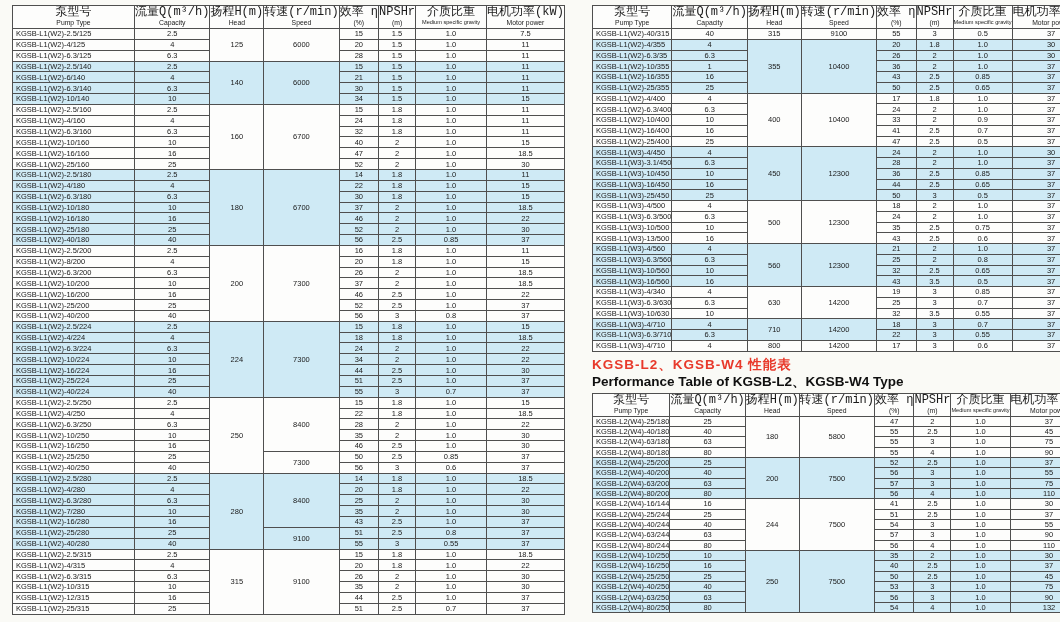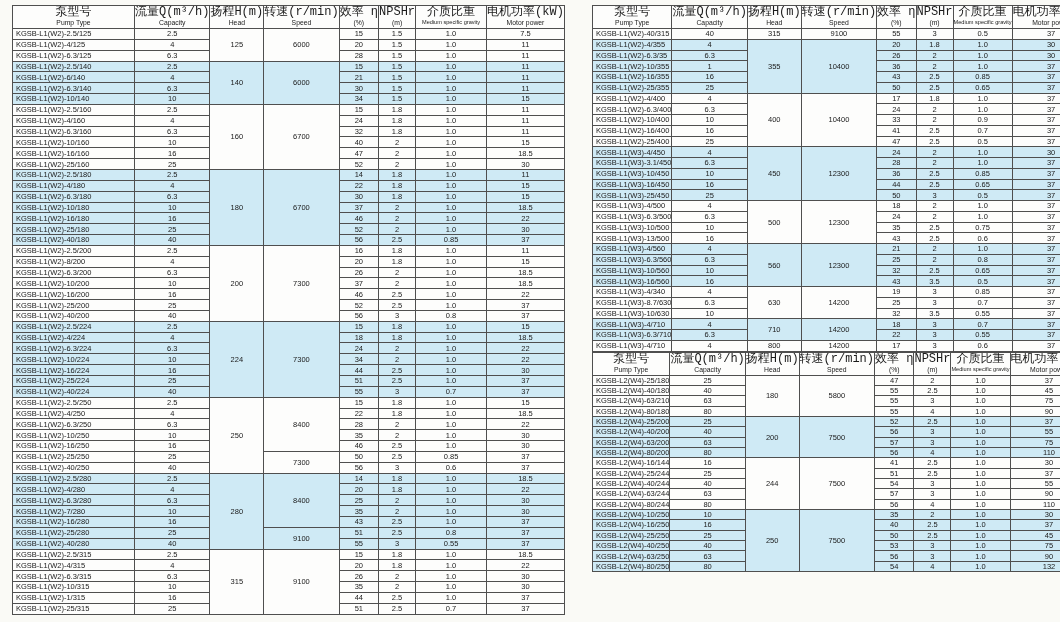--- a/index.html
+++ b/index.html
@@ -513,21 +513,21 @@
         </tr>
         <tr>
           <td class="c-pump-type bg-white">KGSB-L1(W2)-10/315</td>
           <td class="c-capacity bg-white">10</td>
           <td class="c-efficiency bg-white">35</td>
           <td class="c-npshr bg-white">2</td>
           <td class="c-specific-gravity bg-white">1.0</td>
           <td class="c-motor-power bg-white">30</td>
         </tr>
         <tr>
-          <td class="c-pump-type bg-white">KGSB-L1(W2)-1/315</td>
+          <td class="c-pump-type bg-white">KGSB-L1(W2)-12/315</td>
           <td class="c-capacity bg-white">16</td>
           <td class="c-efficiency bg-white">44</td>
           <td class="c-npshr bg-white">2.5</td>
           <td class="c-specific-gravity bg-white">1.0</td>
           <td class="c-motor-power bg-white">37</td>
         </tr>
         <tr>
           <td class="c-pump-type bg-white">KGSB-L1(W2)-25/315</td>
           <td class="c-capacity bg-white">25</td>
           <td class="c-efficiency bg-white">51</td>
@@ -797,21 +797,21 @@
             <td class="c-pump-type bg-white">KGSB-L1(W3)-4/340</td>
             <td class="c-capacity bg-white">4</td>
             <td class="c-head bg-white" rowspan="3">630</td>
             <td class="c-speed bg-white" rowspan="3">14200</td>
             <td class="c-efficiency bg-white">19</td>
             <td class="c-npshr bg-white">3</td>
             <td class="c-specific-gravity bg-white">0.85</td>
             <td class="c-motor-power bg-white">37</td>
           </tr>
           <tr>
-            <td class="c-pump-type bg-white">KGSB-L1(W3)-8.7/630</td>
+            <td class="c-pump-type bg-white">KGSB-L1(W3)-6.3/630</td>
             <td class="c-capacity bg-white">6.3</td>
             <td class="c-efficiency bg-white">25</td>
             <td class="c-npshr bg-white">3</td>
             <td class="c-specific-gravity bg-white">0.7</td>
             <td class="c-motor-power bg-white">37</td>
           </tr>
           <tr>
             <td class="c-pump-type bg-white">KGSB-L1(W3)-10/630</td>
             <td class="c-capacity bg-white">10</td>
             <td class="c-efficiency bg-white">32</td>
@@ -843,20 +843,24 @@
             <td class="c-head bg-white">800</td>
             <td class="c-speed bg-white">14200</td>
             <td class="c-efficiency bg-white">17</td>
             <td class="c-npshr bg-white">3</td>
             <td class="c-specific-gravity bg-white">0.6</td>
             <td class="c-motor-power bg-white">37</td>
           </tr>
         </tbody>
       </table>
     </div>
+  <div class="section-heading">
+    <div class="h-cn">KGSB-L2、KGSB-W4 性能表</div>
+    <div class="h-en">Performance Table of KGSB-L2、KGSB-W4 Type</div>
+  </div>
   <div class="tbl-wrap t3" id="right-bottom-table">
       <table>
         <colgroup>
           <col style="width: 115px;">
           <col style="width: 52px;">
           <col style="width: 50px;">
           <col style="width: 50px;">
           <col style="width: 35px;">
           <col style="width: 35px;">
           <col style="width: 73px;">
@@ -911,21 +915,21 @@
           </tr>
           <tr>
             <td class="c-pump-type bg-white">KGSB-L2(W4)-40/180</td>
             <td class="c-capacity bg-white">40</td>
             <td class="c-efficiency bg-white">55</td>
             <td class="c-npshr bg-white">2.5</td>
             <td class="c-specific-gravity bg-white">1.0</td>
             <td class="c-motor-power bg-white">45</td>
           </tr>
           <tr>
-            <td class="c-pump-type bg-white">KGSB-L2(W4)-63/210</td>
+            <td class="c-pump-type bg-white">KGSB-L2(W4)-63/180</td>
             <td class="c-capacity bg-white">63</td>
             <td class="c-efficiency bg-white">55</td>
             <td class="c-npshr bg-white">3</td>
             <td class="c-specific-gravity bg-white">1.0</td>
             <td class="c-motor-power bg-white">75</td>
           </tr>
           <tr>
             <td class="c-pump-type bg-white">KGSB-L2(W4)-80/180</td>
             <td class="c-capacity bg-white">80</td>
             <td class="c-efficiency bg-white">55</td>

